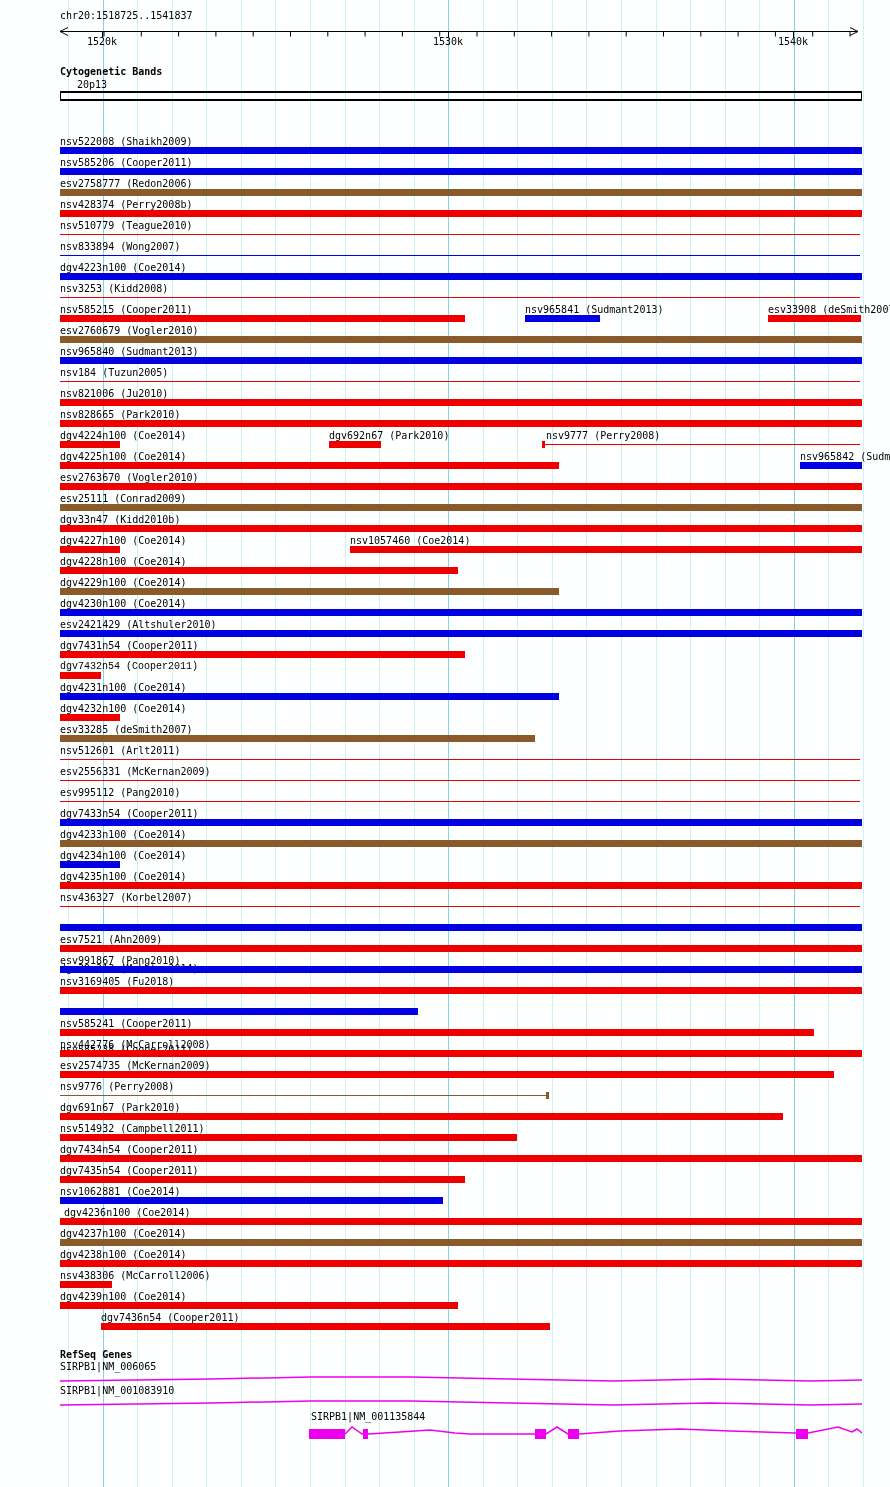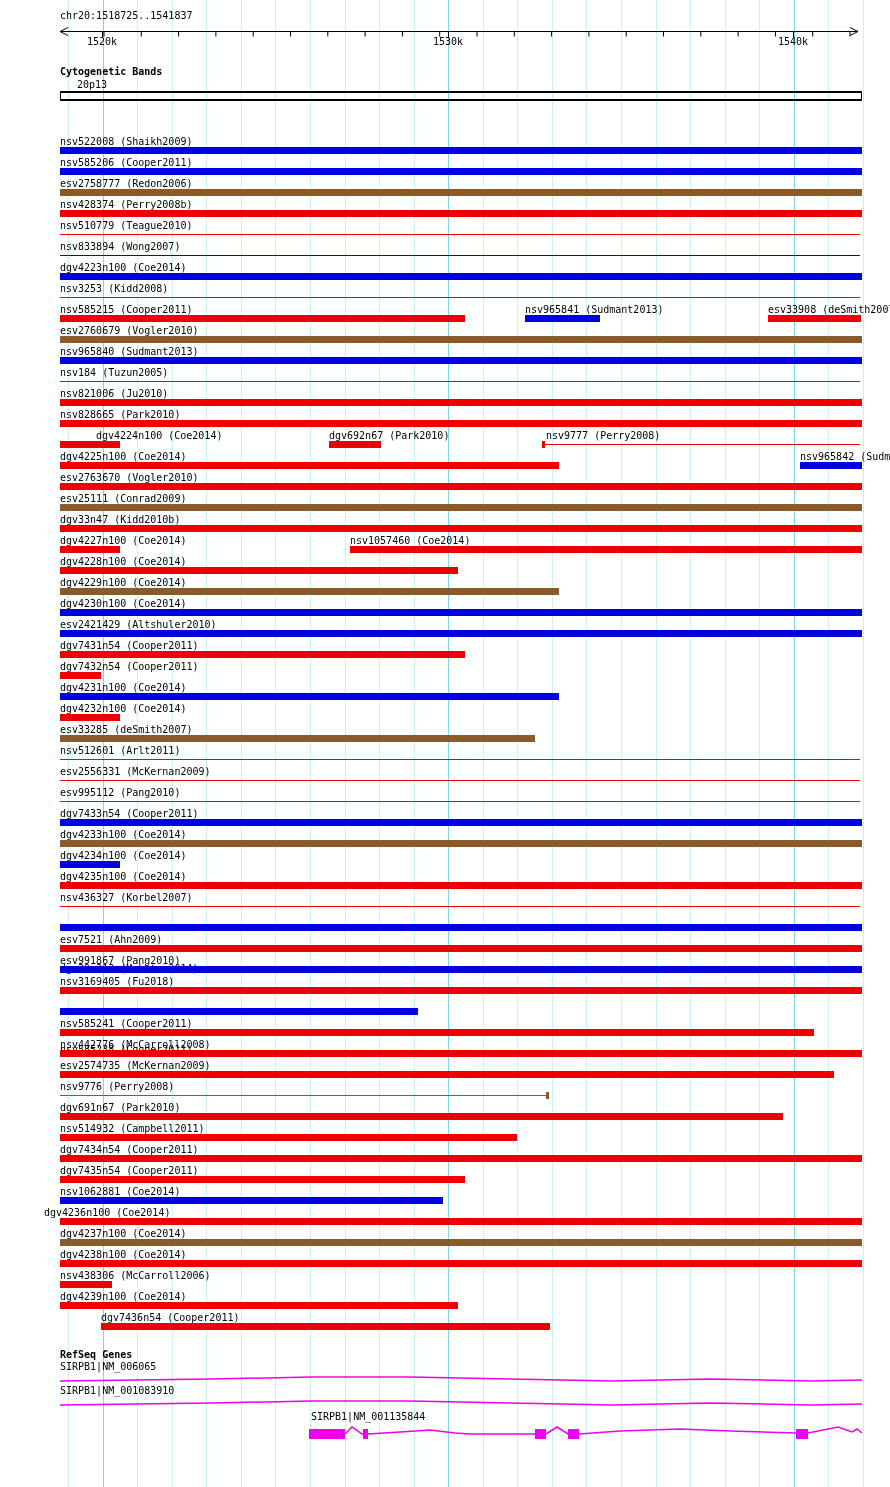--- a/index.html
+++ b/index.html
@@ -83,21 +83,21 @@
       <div class="t" style="left: 60px; top: 326px;">esv2760679 (Vogler2010)</div>
       <div class="bar" style="left: 60px; top: 336px; width: 802px; height: 7px; background: rgb(139, 90, 43);"></div>
       <div class="t" style="left: 60px; top: 347px;">nsv965840 (Sudmant2013)</div>
       <div class="bar" style="left: 60px; top: 357px; width: 802px; height: 7px; background: rgb(0, 0, 224);"></div>
       <div class="t" style="left: 60px; top: 368px;">nsv184 (Tuzun2005)</div>
       <div class="bar" style="left: 60px; top: 381px; width: 800px; height: 1px; background: rgb(238, 0, 0);"></div>
       <div class="t" style="left: 60px; top: 389px;">nsv821006 (Ju2010)</div>
       <div class="bar" style="left: 60px; top: 399px; width: 802px; height: 7px; background: rgb(238, 0, 0);"></div>
       <div class="t" style="left: 60px; top: 410px;">nsv828665 (Park2010)</div>
       <div class="bar" style="left: 60px; top: 420px; width: 802px; height: 7px; background: rgb(238, 0, 0);"></div>
-      <div class="t" style="left: 60px; top: 431px; margin-left: 36px;">dgv4224n100 (Coe2014)</div>
+      <div class="t" style="left: 60px; top: 431px;">dgv4224n100 (Coe2014)</div>
       <div class="bar" style="left: 60px; top: 441px; width: 60px; height: 7px; background: rgb(238, 0, 0);"></div>
       <div class="t" style="left: 329px; top: 431px;">dgv692n67 (Park2010)</div>
       <div class="bar" style="left: 329px; top: 441px; width: 52px; height: 7px; background: rgb(238, 0, 0);"></div>
       <div class="t" style="left: 546px; top: 431px;">nsv9777 (Perry2008)</div>
       <div class="bar" style="left: 543px; top: 444px; width: 317px; height: 1px; background: rgb(238, 0, 0);"></div>
       <div class="bar" style="left: 542px; top: 441px; width: 3px; height: 7px; background: rgb(238, 0, 0);"></div>
       <div class="t" style="left: 60px; top: 452px;">dgv4225n100 (Coe2014)</div>
       <div class="bar" style="left: 60px; top: 462px; width: 499px; height: 7px; background: rgb(238, 0, 0);"></div>
       <div class="t" style="left: 800px; top: 452px;">nsv965842 (Sudmant2013)</div>
       <div class="bar" style="left: 800px; top: 462px; width: 62px; height: 7px; background: rgb(0, 0, 224);"></div>
@@ -114,21 +114,21 @@
       <div class="t" style="left: 60px; top: 557px;">dgv4228n100 (Coe2014)</div>
       <div class="bar" style="left: 60px; top: 567px; width: 398px; height: 7px; background: rgb(238, 0, 0);"></div>
       <div class="t" style="left: 60px; top: 578px;">dgv4229n100 (Coe2014)</div>
       <div class="bar" style="left: 60px; top: 588px; width: 499px; height: 7px; background: rgb(139, 90, 43);"></div>
       <div class="t" style="left: 60px; top: 599px;">dgv4230n100 (Coe2014)</div>
       <div class="bar" style="left: 60px; top: 609px; width: 802px; height: 7px; background: rgb(0, 0, 224);"></div>
       <div class="t" style="left: 60px; top: 620px;">esv2421429 (Altshuler2010)</div>
       <div class="bar" style="left: 60px; top: 630px; width: 802px; height: 7px; background: rgb(0, 0, 224);"></div>
       <div class="t" style="left: 60px; top: 641px;">dgv7431n54 (Cooper2011)</div>
       <div class="bar" style="left: 60px; top: 651px; width: 405px; height: 7px; background: rgb(238, 0, 0);"></div>
-      <div class="t" style="left: 60px; top: 662px;">dgv7432n54 (Cooper2011)</div>
+      <div class="t" style="left: 60px; top: 662px; font-family: Liberation Mono, monospace;">dgv7432n54 (Cooper2011)</div>
       <div class="bar" style="left: 60px; top: 672px; width: 41px; height: 7px; background: rgb(238, 0, 0);"></div>
       <div class="t" style="left: 60px; top: 683px;">dgv4231n100 (Coe2014)</div>
       <div class="bar" style="left: 60px; top: 693px; width: 499px; height: 7px; background: rgb(0, 0, 224);"></div>
       <div class="t" style="left: 60px; top: 704px;">dgv4232n100 (Coe2014)</div>
       <div class="bar" style="left: 60px; top: 714px; width: 60px; height: 7px; background: rgb(238, 0, 0);"></div>
       <div class="t" style="left: 60px; top: 725px;">esv33285 (deSmith2007)</div>
       <div class="bar" style="left: 60px; top: 735px; width: 475px; height: 7px; background: rgb(139, 90, 43);"></div>
       <div class="t" style="left: 60px; top: 746px;">nsv512601 (Arlt2011)</div>
       <div class="bar" style="left: 60px; top: 759px; width: 800px; height: 1px; background: rgb(238, 0, 0);"></div>
       <div class="t" style="left: 60px; top: 767px;">esv2556331 (McKernan2009)</div>
@@ -167,21 +167,21 @@
       <div class="t" style="left: 60px; top: 1103px;">dgv691n67 (Park2010)</div>
       <div class="bar" style="left: 60px; top: 1113px; width: 723px; height: 7px; background: rgb(238, 0, 0);"></div>
       <div class="t" style="left: 60px; top: 1124px;">nsv514932 (Campbell2011)</div>
       <div class="bar" style="left: 60px; top: 1134px; width: 457px; height: 7px; background: rgb(238, 0, 0);"></div>
       <div class="t" style="left: 60px; top: 1145px;">dgv7434n54 (Cooper2011)</div>
       <div class="bar" style="left: 60px; top: 1155px; width: 802px; height: 7px; background: rgb(238, 0, 0);"></div>
       <div class="t" style="left: 60px; top: 1166px;">dgv7435n54 (Cooper2011)</div>
       <div class="bar" style="left: 60px; top: 1176px; width: 405px; height: 7px; background: rgb(238, 0, 0);"></div>
       <div class="t" style="left: 60px; top: 1187px;">nsv1062881 (Coe2014)</div>
       <div class="bar" style="left: 60px; top: 1197px; width: 383px; height: 7px; background: rgb(0, 0, 224);"></div>
-      <div class="t" style="left: 44px; top: 1208px;">dgv4236n100 (Coe2014)</div>
+      <div class="t" style="left: 64px; top: 1208px;">dgv4236n100 (Coe2014)</div>
       <div class="bar" style="left: 60px; top: 1218px; width: 802px; height: 7px; background: rgb(238, 0, 0);"></div>
       <div class="t" style="left: 60px; top: 1229px;">dgv4237n100 (Coe2014)</div>
       <div class="bar" style="left: 60px; top: 1239px; width: 802px; height: 7px; background: rgb(139, 90, 43);"></div>
       <div class="t" style="left: 60px; top: 1250px;">dgv4238n100 (Coe2014)</div>
       <div class="bar" style="left: 60px; top: 1260px; width: 802px; height: 7px; background: rgb(238, 0, 0);"></div>
       <div class="t" style="left: 60px; top: 1271px;">nsv438306 (McCarroll2006)</div>
       <div class="bar" style="left: 60px; top: 1281px; width: 52px; height: 7px; background: rgb(238, 0, 0);"></div>
       <div class="t" style="left: 60px; top: 1292px;">dgv4239n100 (Coe2014)</div>
       <div class="bar" style="left: 60px; top: 1302px; width: 398px; height: 7px; background: rgb(238, 0, 0);"></div>
       <div class="t" style="left: 101px; top: 1313px;">dgv7436n54 (Cooper2011)</div>

